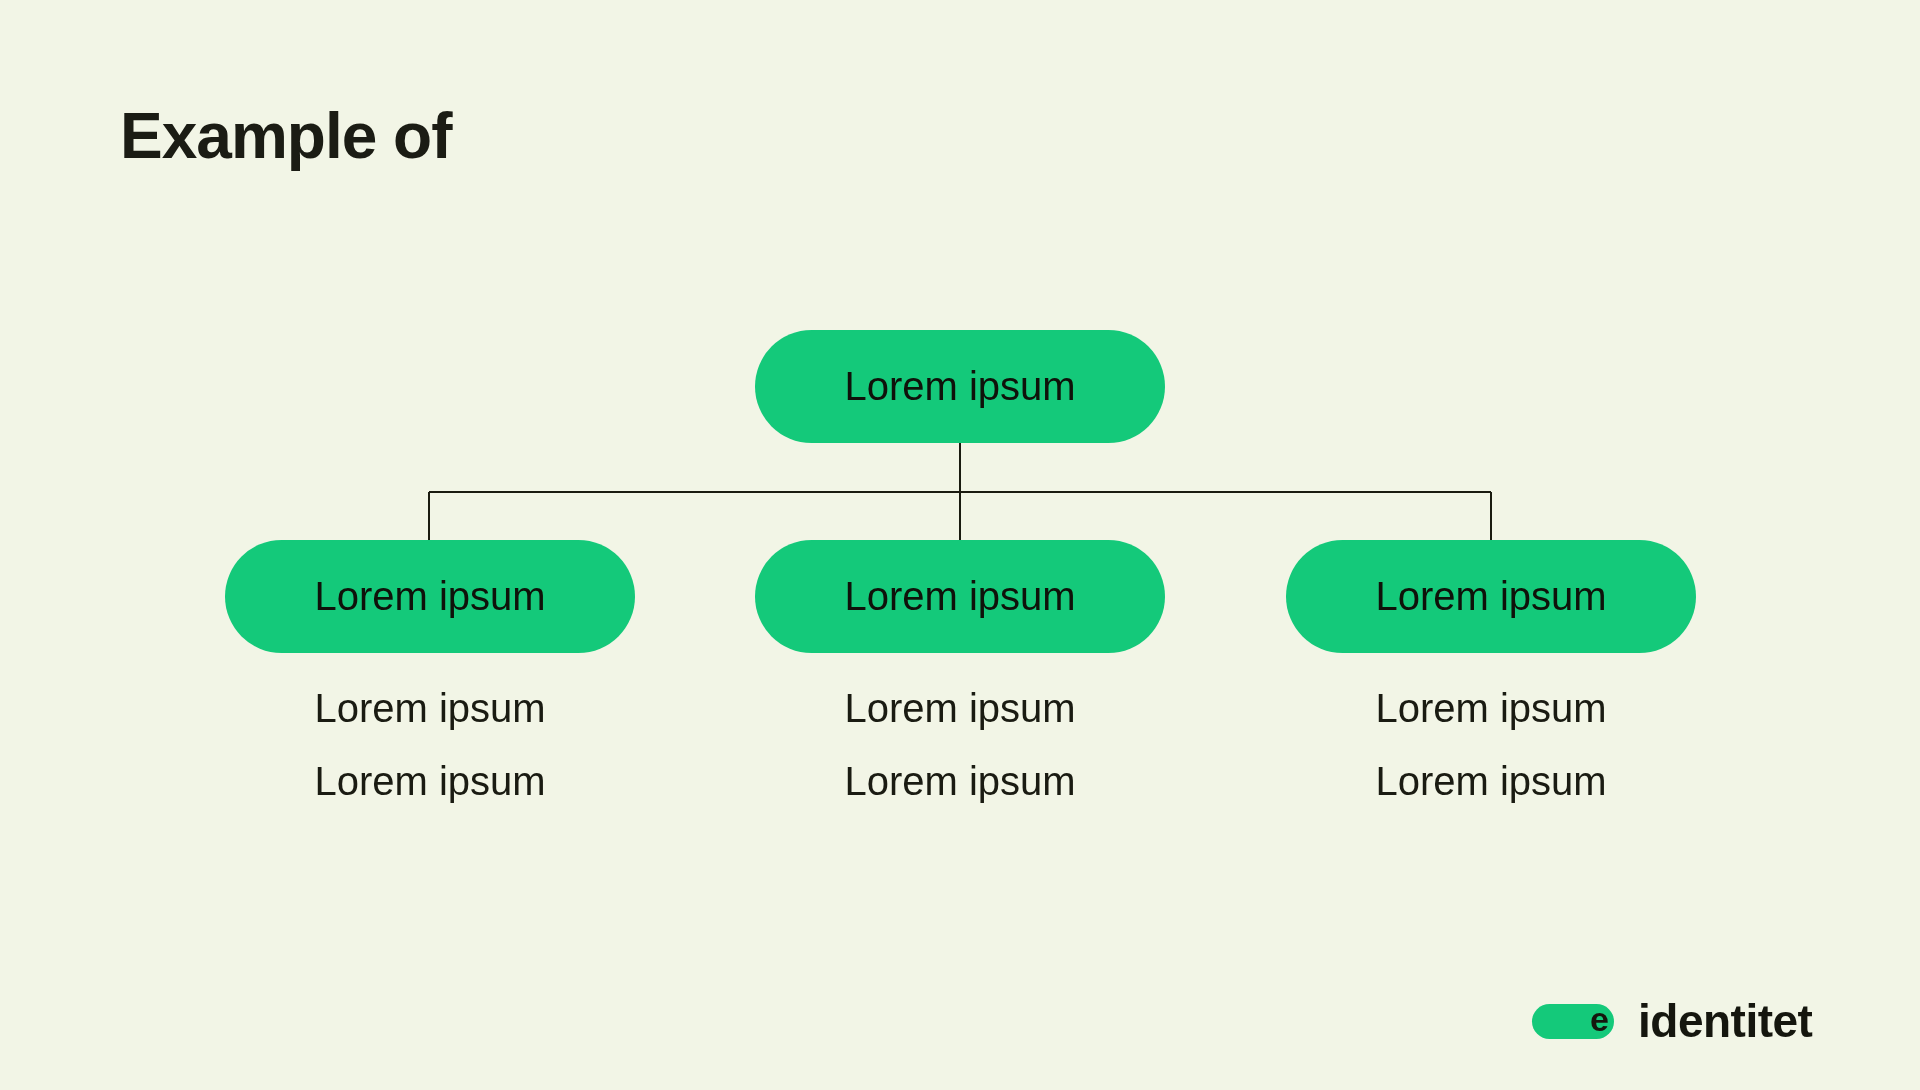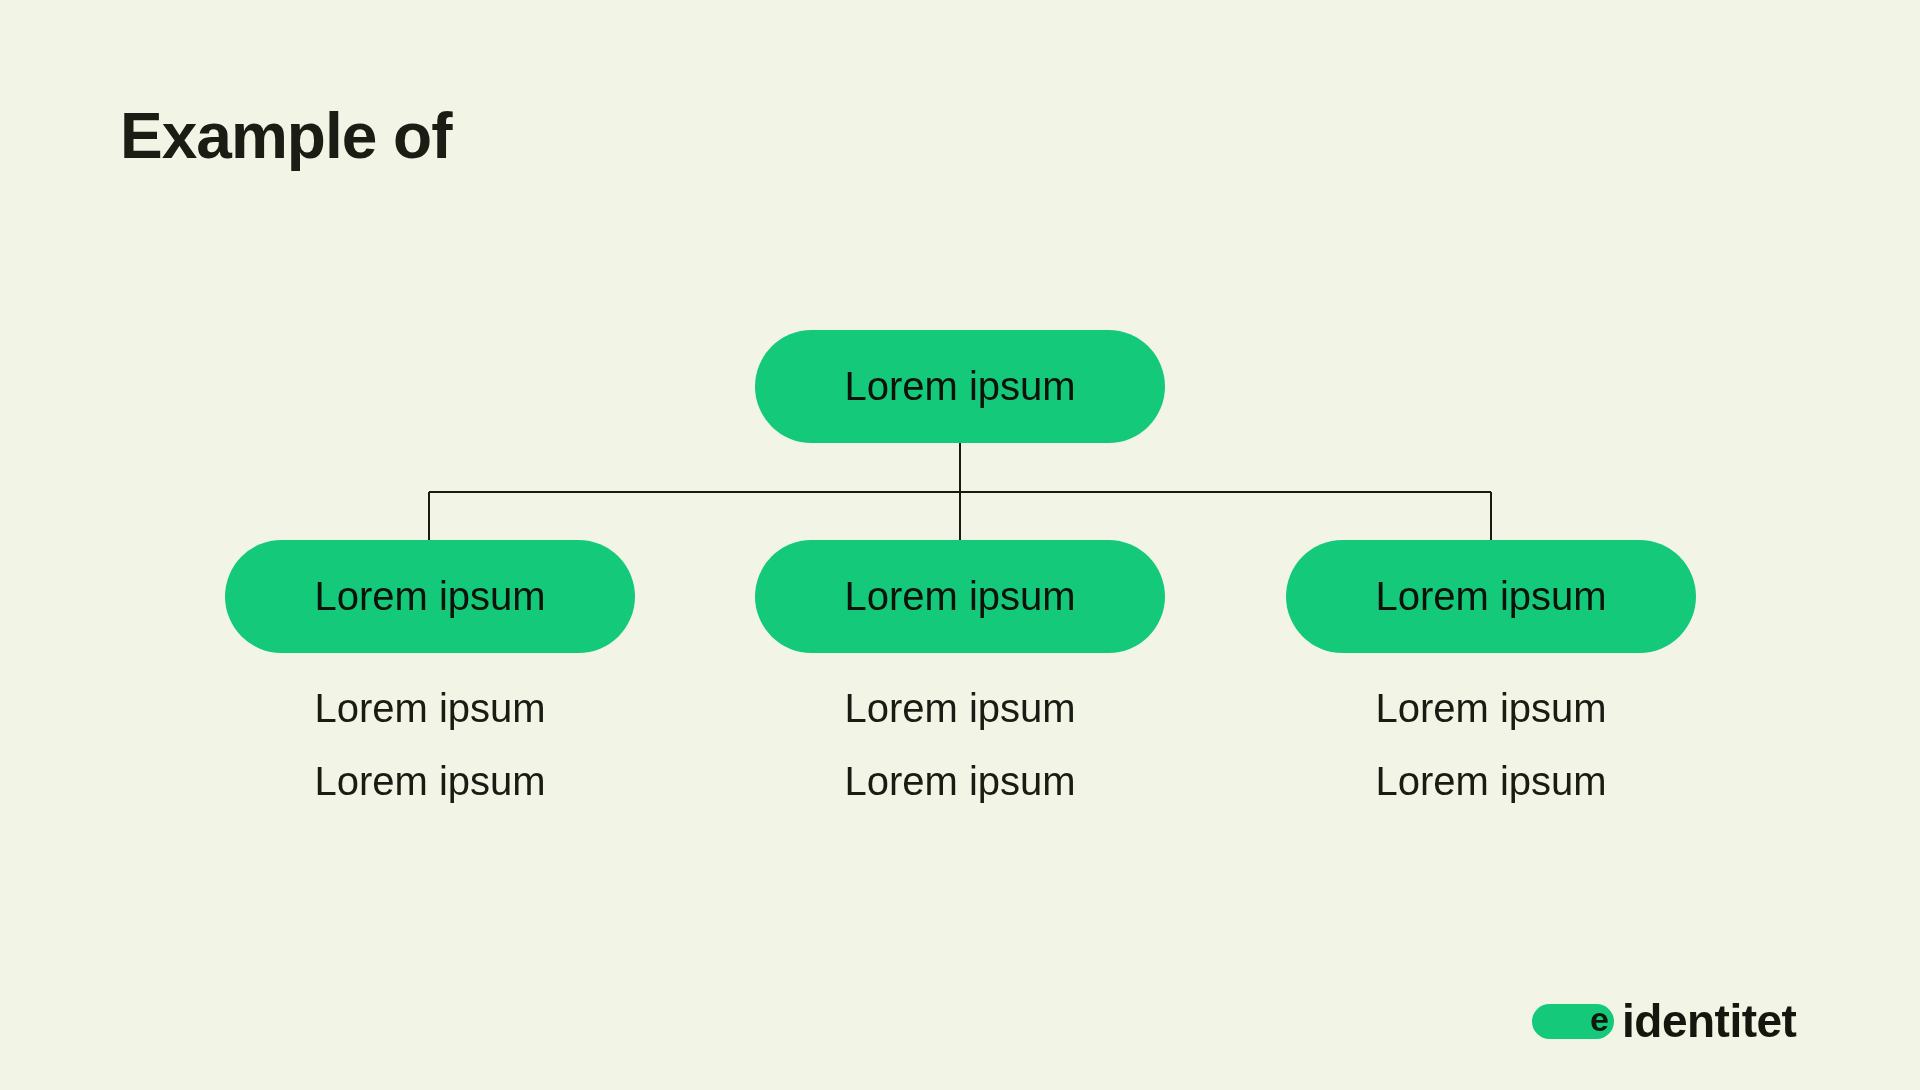--- a/index.html
+++ b/index.html
@@ -53,21 +53,21 @@
     background: #14C97A;
     display: flex; align-items: center; justify-content: flex-end;
     padding-right: 5px;
   }
   .logo-e {
     font-size: 34px; font-weight: bold; color: #15160E;
     line-height: 1; padding-bottom: 4px;
   }
   .logo-text {
     font-size: 46px; font-weight: bold; color: #15160E;
-    margin-left: 8px; letter-spacing: -0.5px; line-height: 1;
+    margin-left: 24px; letter-spacing: -0.5px; line-height: 1;
   }
 </style>
 </head>
 <body>
 
 <div class="canvas">
 
   <div class="title">
     <span>Example of</span><br>
   </div>

